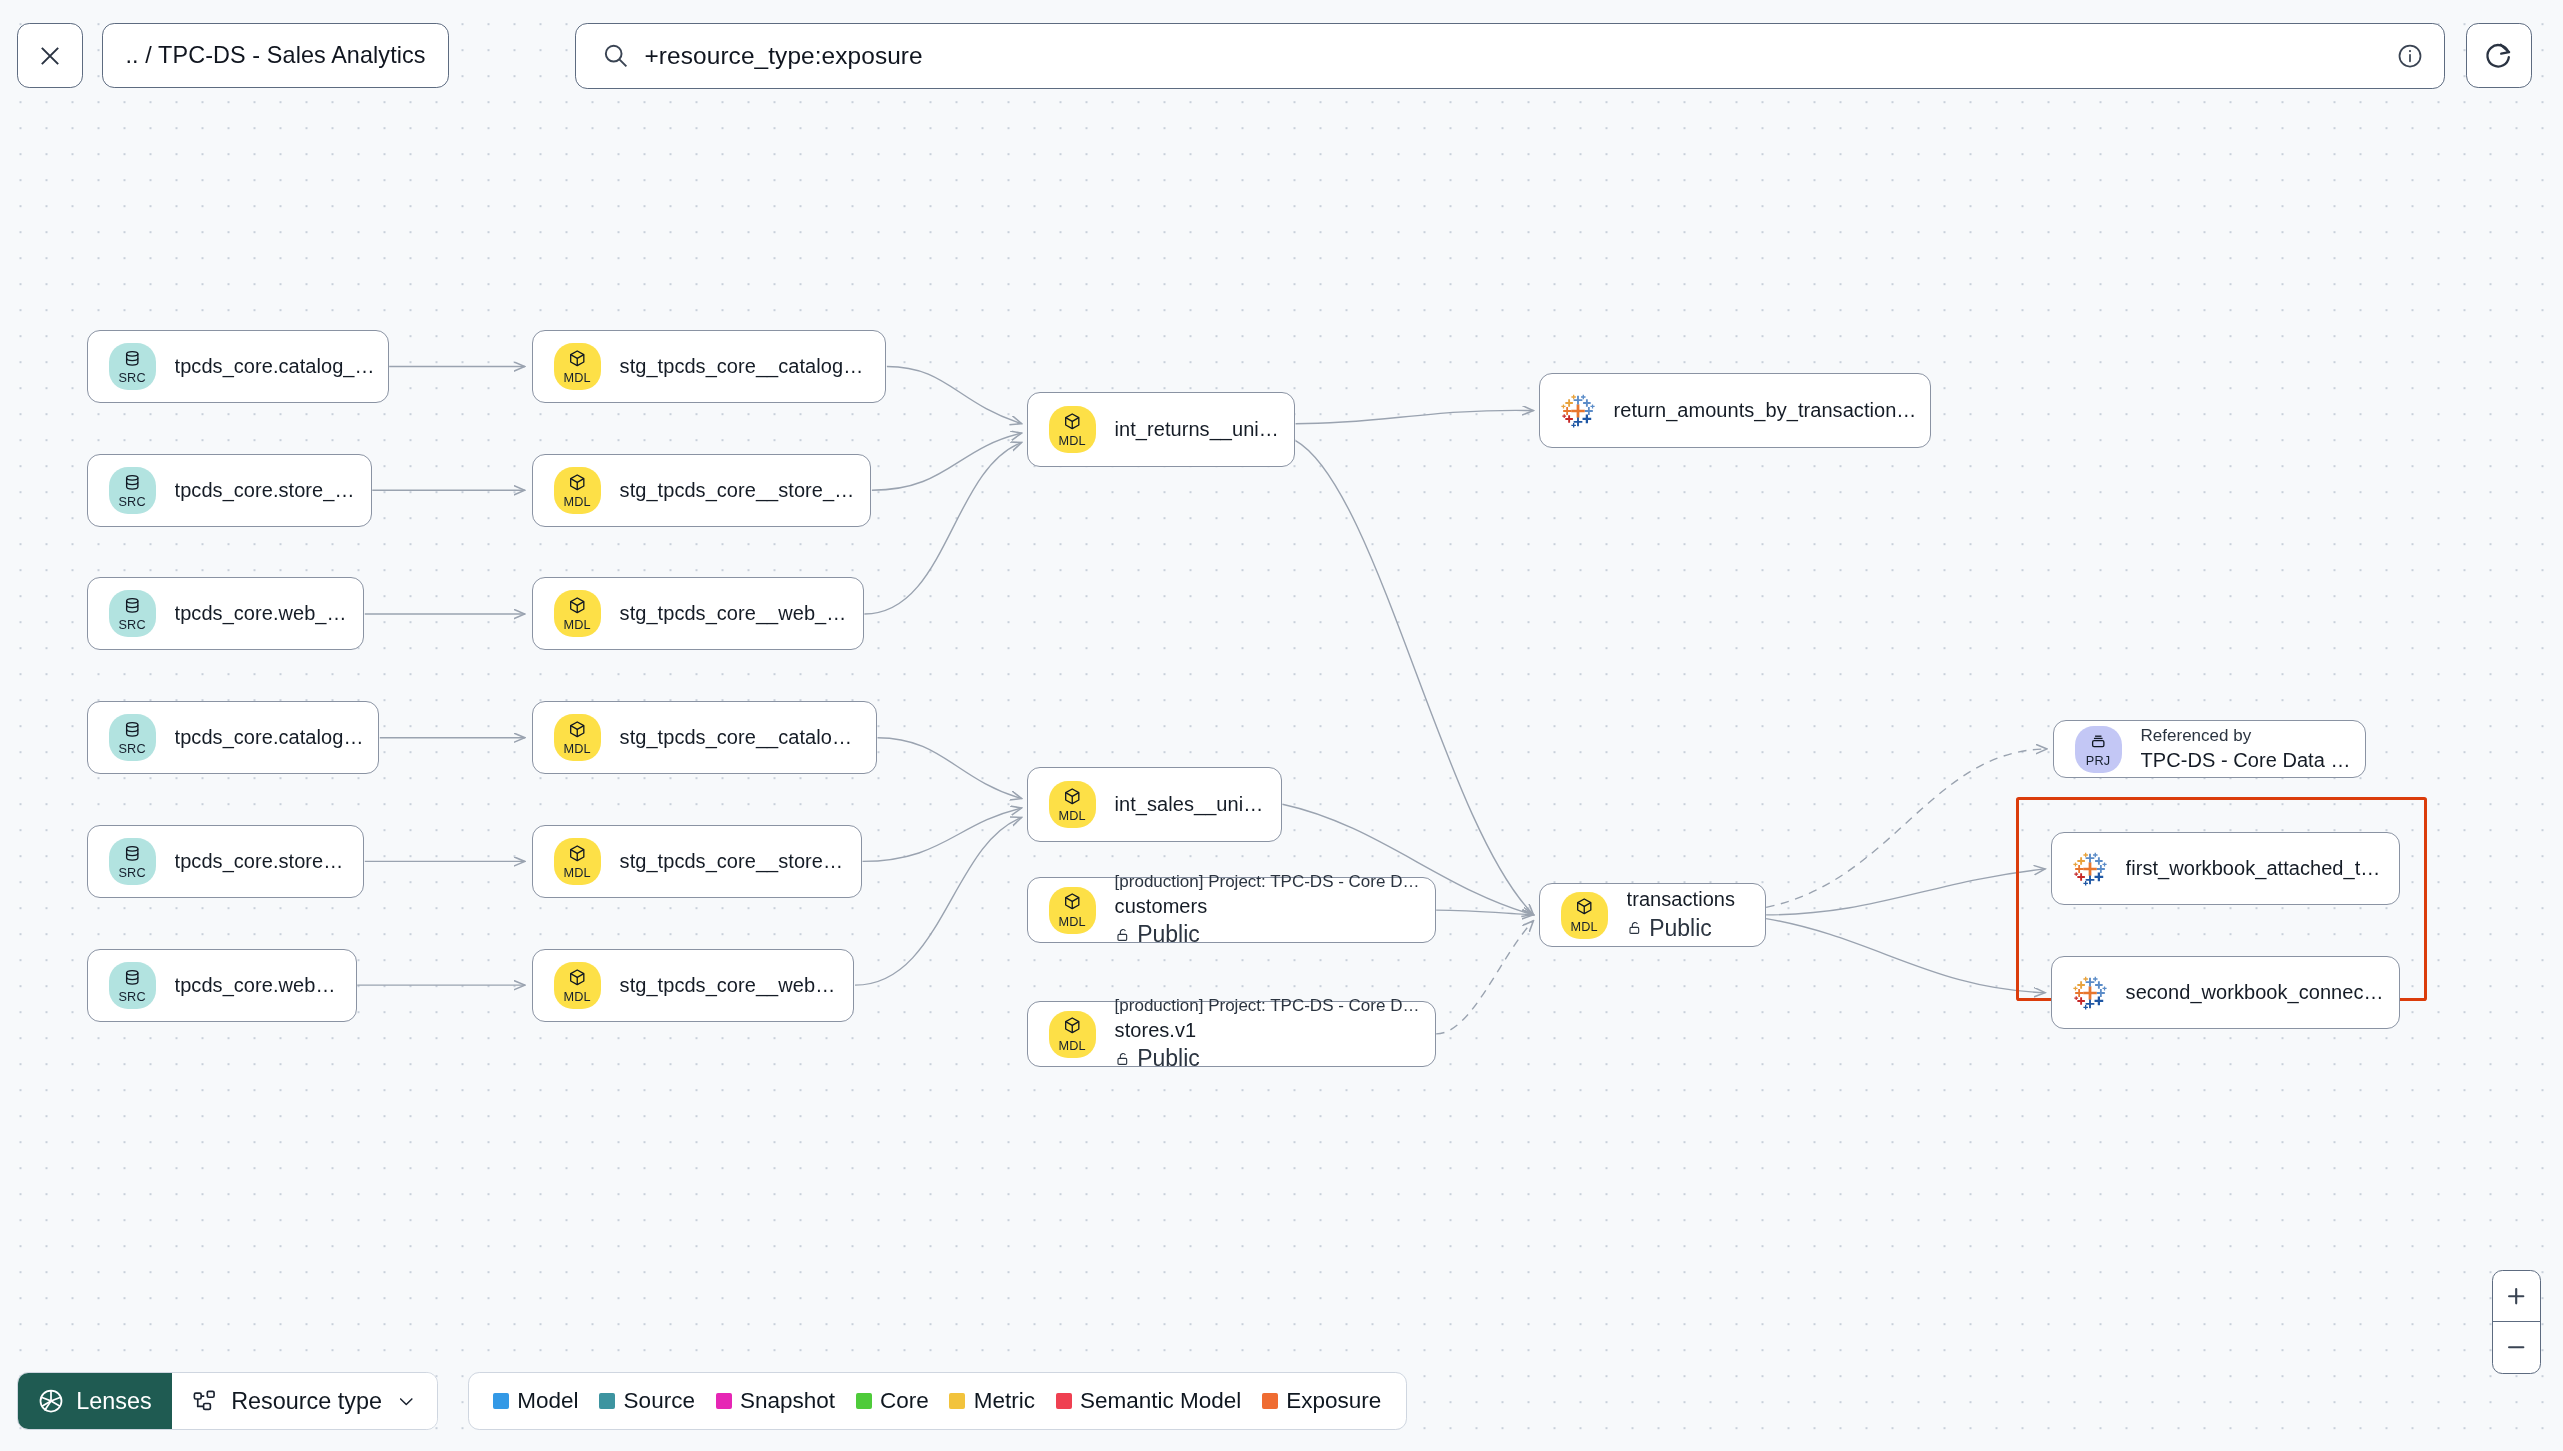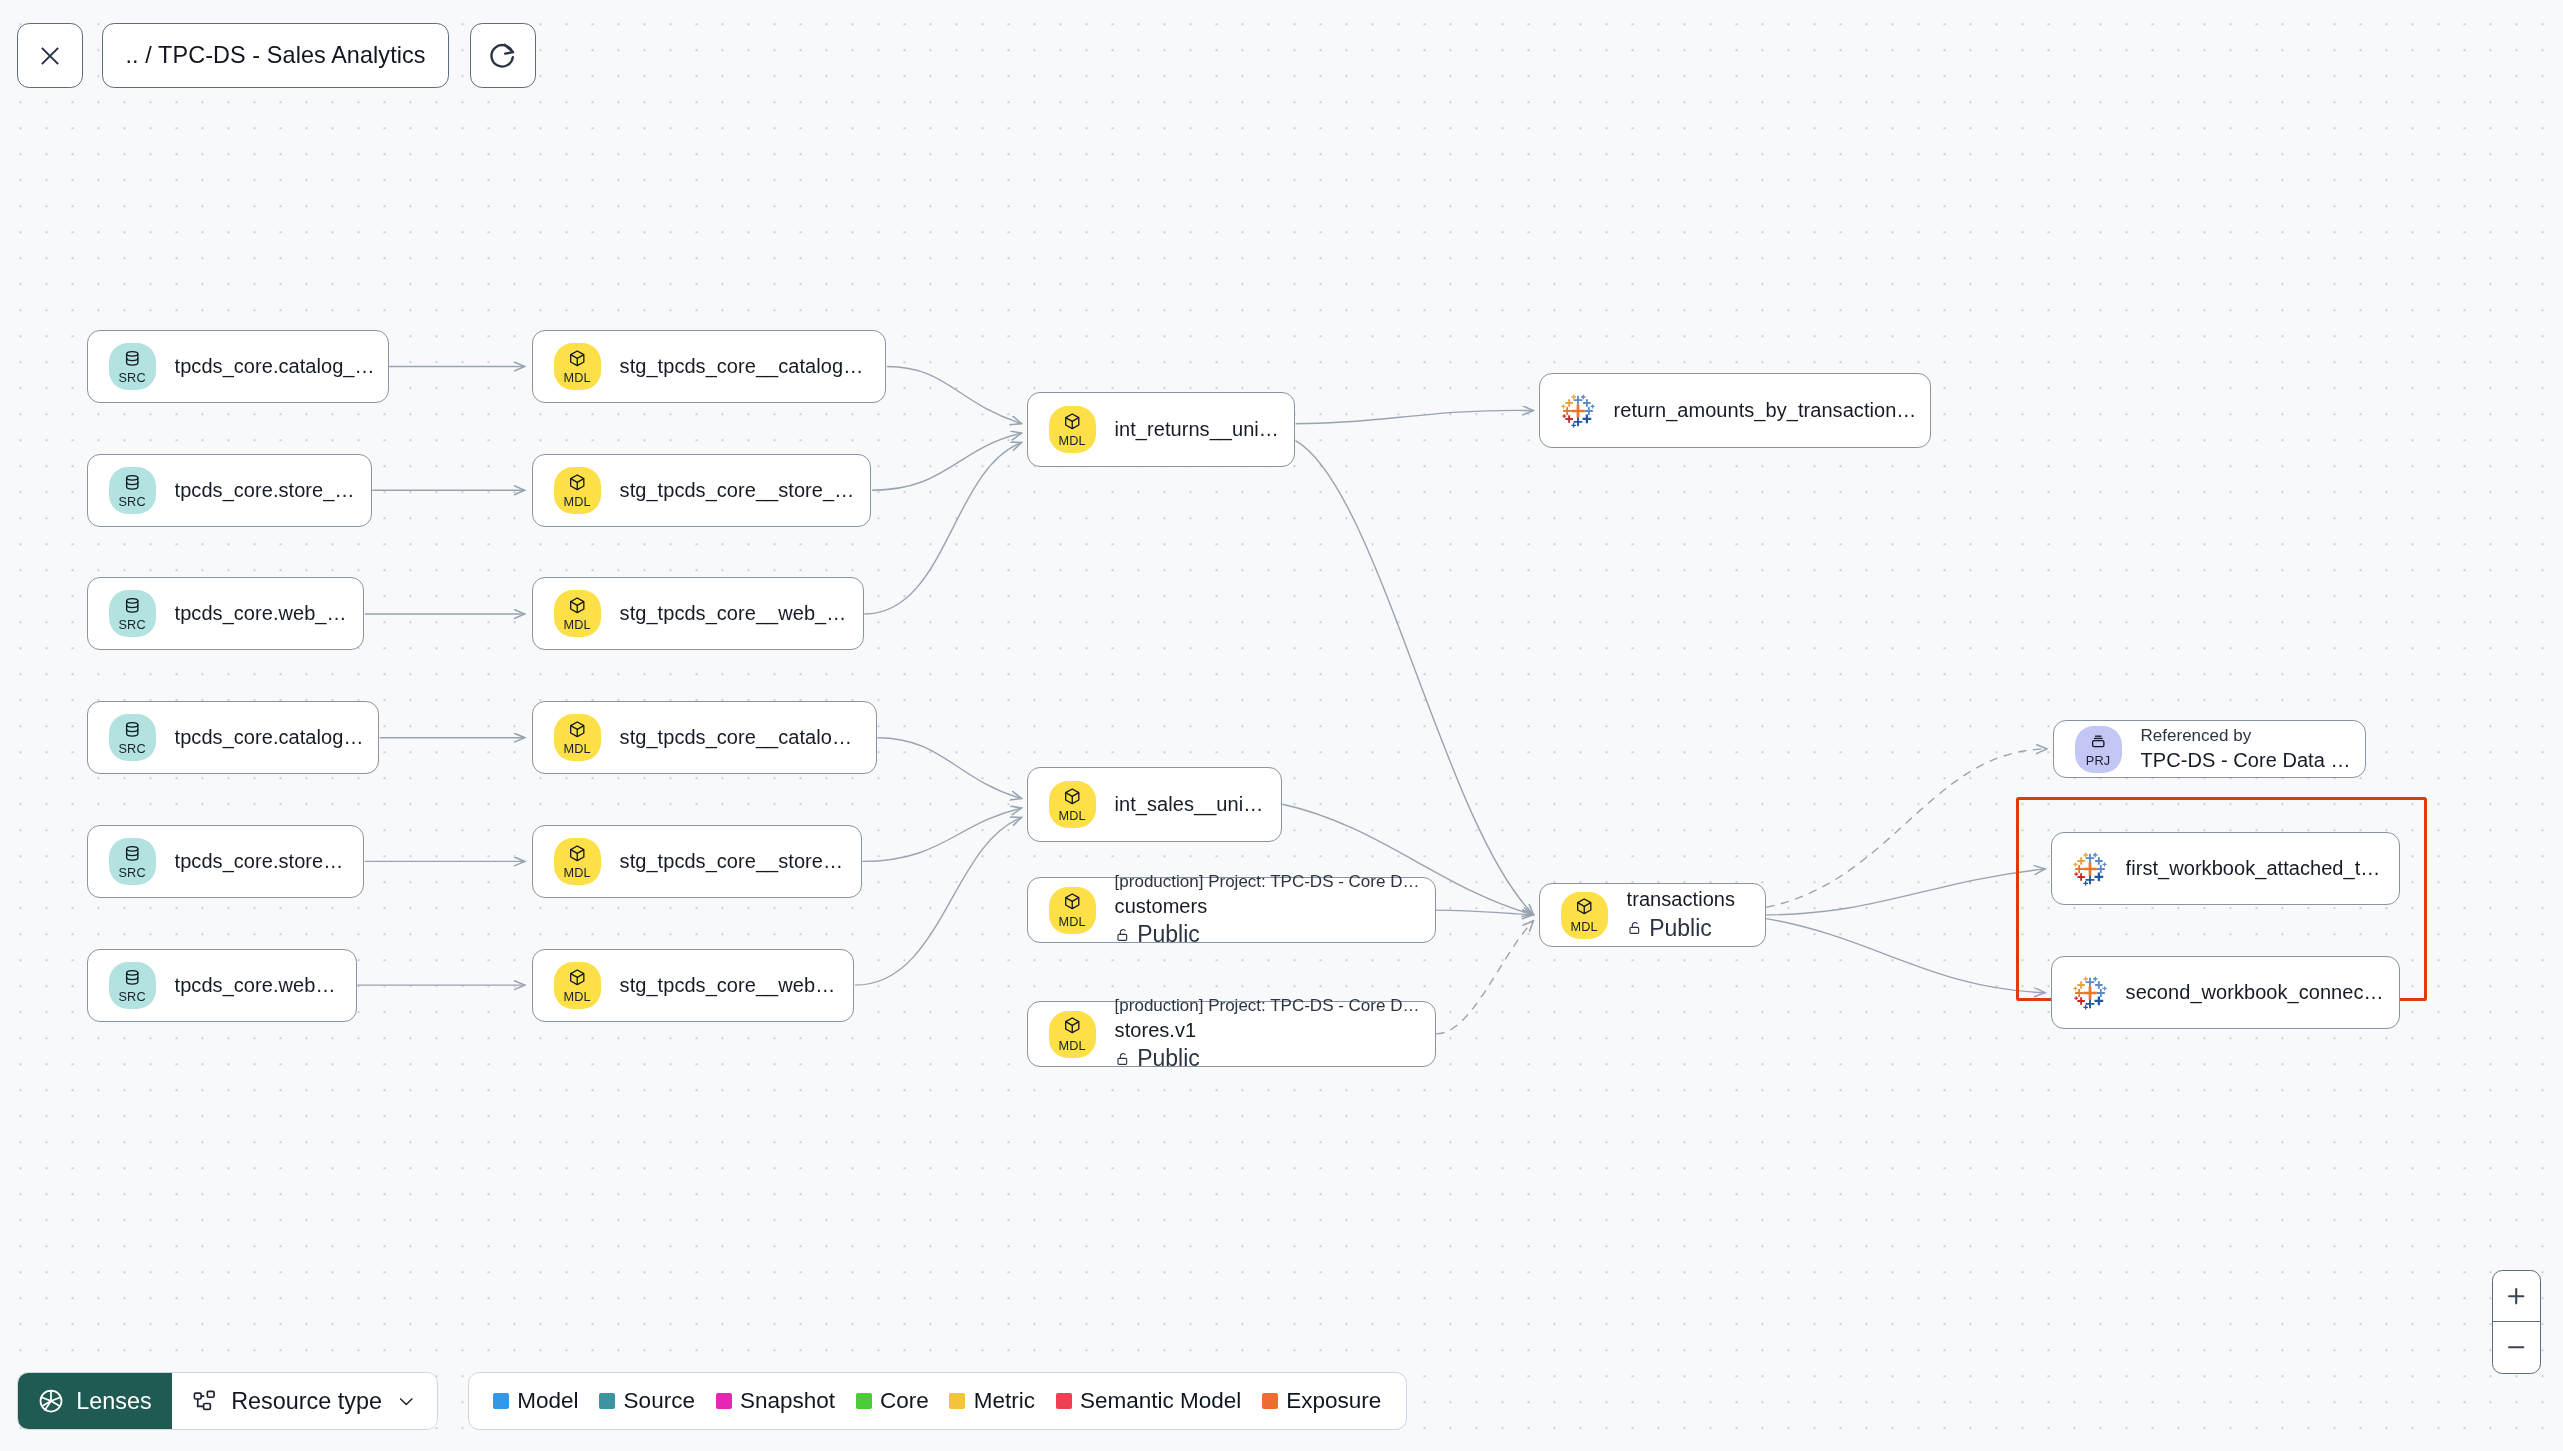--- a/index.html
+++ b/index.html
@@ -210,20 +210,32 @@
     <div class="tb-btn" id="close-btn">
       <svg width="28" height="28" viewBox="0 0 24 24" fill="none" stroke="#2a3342" stroke-width="1.7">
         <path d="M5 5 L19 19 M19 5 L5 19"></path>
       </svg>
     </div>
 
     <div class="tb-btn" id="breadcrumb-btn">
       <span>.. / TPC-DS - Sales Analytics</span>
     </div>
 
+    <div id="searchbar">
+      <svg class="q-ico" width="29" height="29" viewBox="0 0 24 24" fill="none" stroke="#3a4453" stroke-width="1.6">
+        <circle cx="10.5" cy="10.5" r="6.5"></circle>
+        <path d="M15.4 15.4 L21 21"></path>
+      </svg>
+      <input id="search-input" type="text" spellcheck="false" value="+resource_type:exposure" placeholder="Search lineage" style="">
+      <svg id="info-icon" width="28" height="28" viewBox="0 0 24 24" fill="none" stroke="#3a4453" stroke-width="1.5">
+        <circle cx="12" cy="12" r="9"></circle>
+        <path d="M12 11 L12 16.5" stroke-linecap="round"></path>
+        <circle cx="12" cy="7.8" r="0.95" fill="#3a4453" stroke="none"></circle>
+      </svg>
+    </div>
 
     <div class="tb-btn" id="refresh-btn">
       <svg width="31" height="31" viewBox="0 0 24 24" fill="none" stroke="#2a3342" stroke-width="1.8" stroke-linecap="round" stroke-linejoin="round">
         <path d="M19.5 9.2 A8.3 8.3 0 1 0 20 13.2"></path>
         <path d="M13.6 3.6 L20.2 9.4 L14.1 10.6"></path>
       </svg>
     </div>
   </div>
 
   <div id="canvas">

